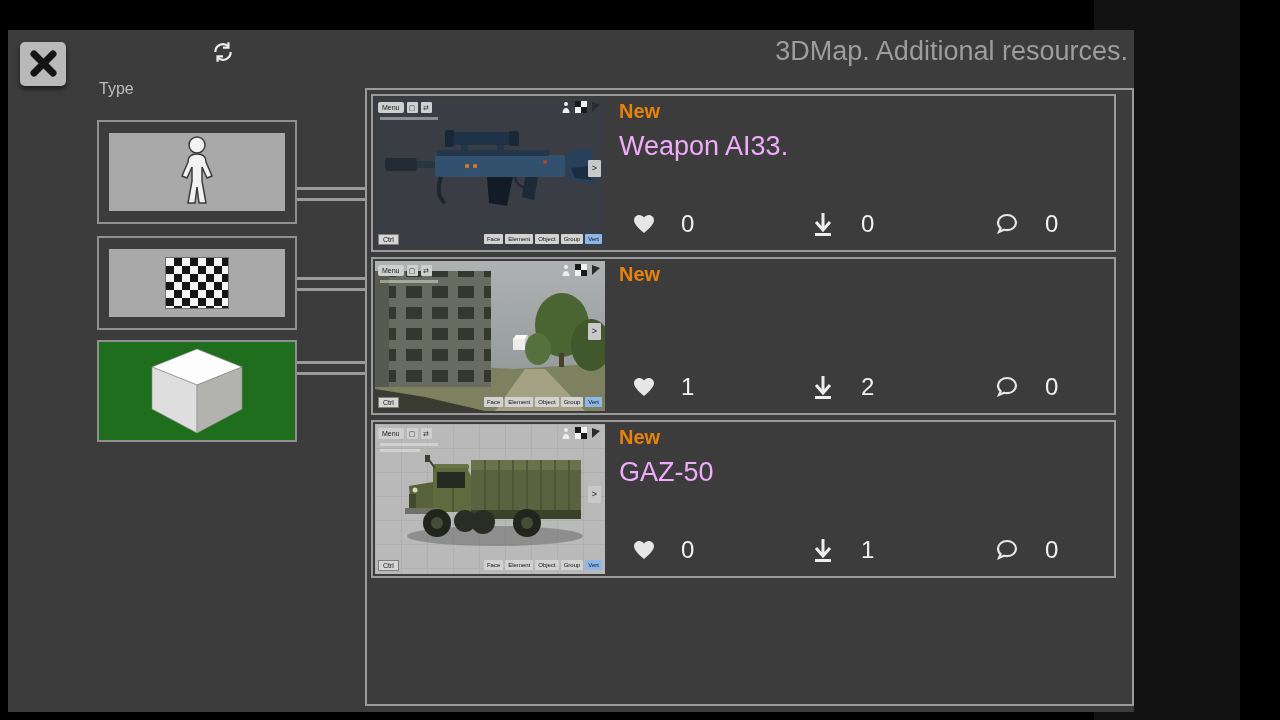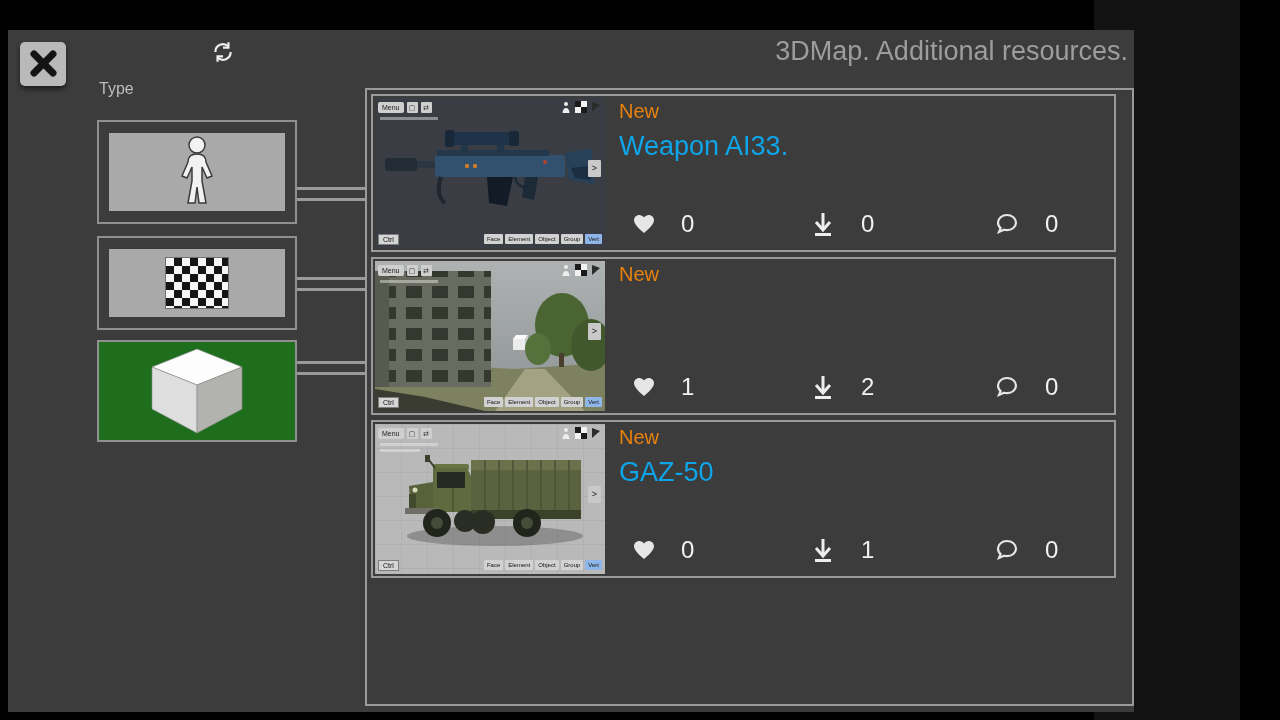--- a/index.html
+++ b/index.html
@@ -62,22 +62,22 @@
     position:absolute; right:4px; top:62px; width:13px; height:17px; background:#c9c9c9;
     color:#222; font-size:9px; line-height:17px; text-align:center; z-index:2; border-radius:1px;
   }
   .bb { position:absolute; bottom:3px; left:3px; right:3px; height:12px; display:flex; align-items:center; gap:2px; z-index:2; }
   .bb .ctrl { background:#d6d6d6; border:1px solid #7e7e7e; font-size:7px; line-height:9px; padding:0 4px; color:#111; }
   .bb .flex { flex:1; }
   .bb .tool { background:#d2d2d2; color:#111; font-size:6px; line-height:10px; padding:0 3px; border-radius:1px; }
   .bb .tool.hl { background:#8fb6e8; }
 
   .card-body { position:relative; flex:1; padding:4px 12px; }
-  .badge { font-size:20px; font-weight:normal; color:var(--badge,#e8820c); }
-  .title { font-size:27px; color:#0ea5e9; margin-top:8px; }
+  .badge { font-size:20px; font-weight:bold; color:var(--badge,#e8820c); }
+  .title { font-size:27px; color:#f0abfc; margin-top:8px; }
   .stats { position:absolute; left:12px; right:12px; bottom:12px; height:28px; }
   .stat { position:absolute; top:0; display:flex; align-items:center; gap:26px; }
   .stat .num { font-size:24px; color:#f1f1f1; }
   .stat.likes { left:14px; } .stat.dl { left:192px; } .stat.cm { left:376px; }
 </style>
 </head>
 <body>
 
 <div class="page">
 

